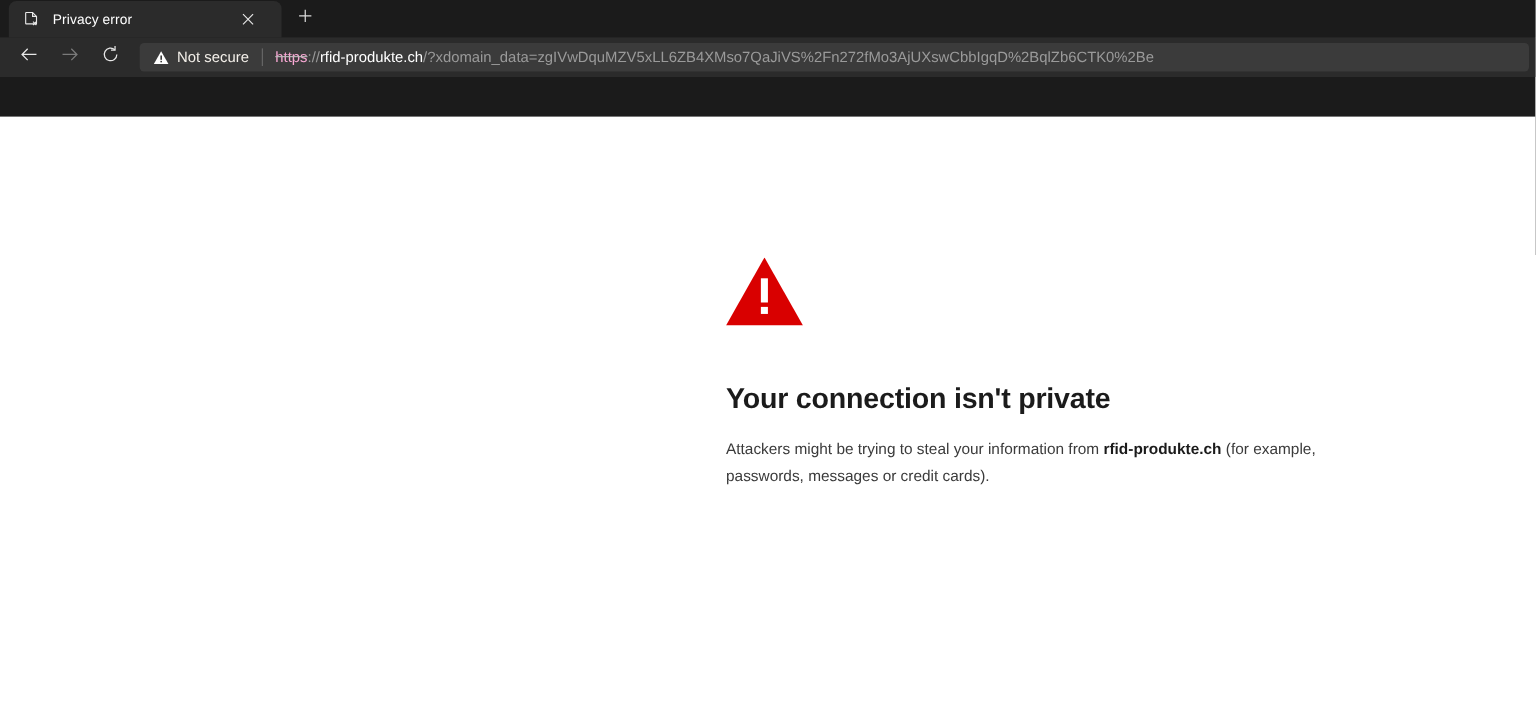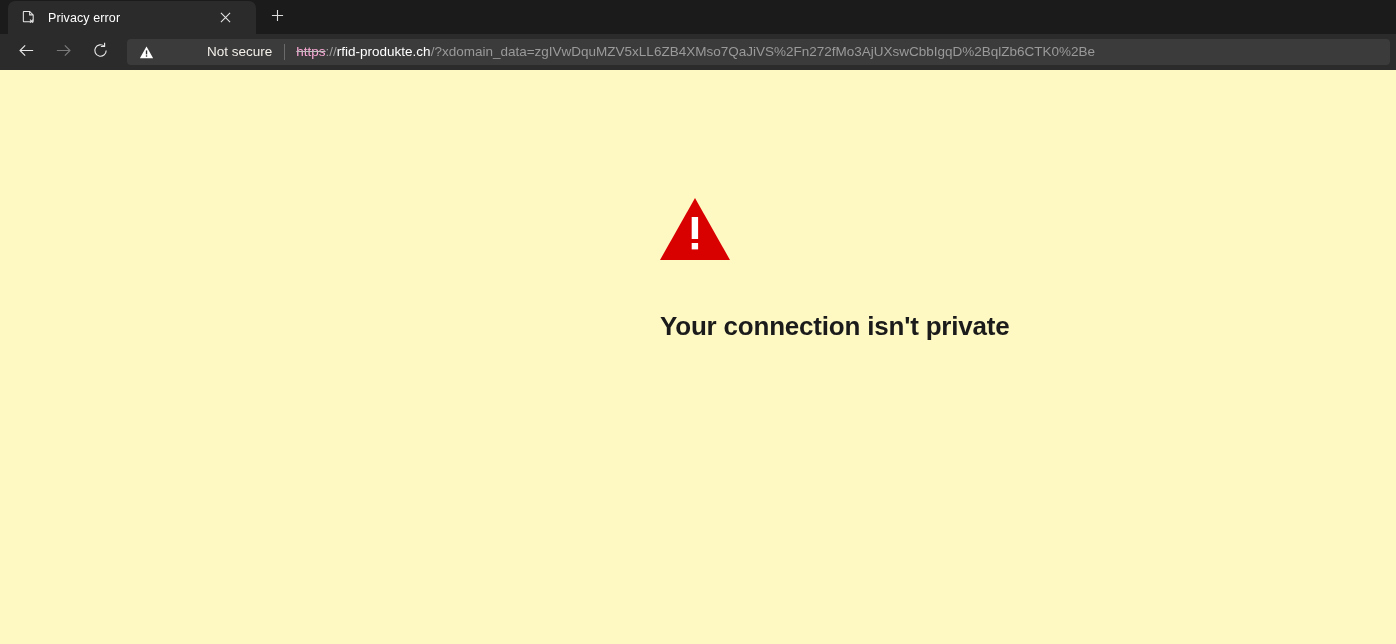--- a/index.html
+++ b/index.html
@@ -119,21 +119,20 @@
     padding: 0 10px 0 11px;
     overflow: hidden;
     cursor: text;
   }
 
   .security-chip {
     display: flex;
     align-items: center;
     flex: 0 0 auto;
     cursor: default;
-    gap: 46px;
   }
   .security-icon {
     width: 16px; height: 16px;
     display: flex; align-items: center; justify-content: center;
     margin-right: 7px;
   }
   .security-text {
     color: #f3efe9;
     font-size: 13.5px;
     line-height: 16px;
@@ -160,23 +159,24 @@
     color: #f9a8d4;
     text-decoration: line-through;
     text-decoration-color: #bdbdbd;
   }
   .url-host { color: #ffffff; }
   .url-path { color: #9a9a9a; }
 
   
   .viewport {
     flex: 1 1 auto;
-    background: #fef9c3;
+    background: #ffffff;
     overflow: hidden;
     position: relative;
+    margin-top: 36px;
   }
 
   .interstitial {
     position: absolute;
     left: 660px;
     top: 0;
     width: 600px;
   }
 
   .warn-triangle {
@@ -331,19 +331,20 @@
     <div class="interstitial">
 
       <svg class="warn-triangle" viewBox="0 0 70 62" aria-hidden="true">
         <path d="M35 0L70 62H0L35 0z" fill="#d90000"></path>
         <rect x="31.7" y="19" width="6.4" height="22" fill="#ffffff"></rect>
         <rect x="31.7" y="45" width="6.4" height="6.4" fill="#ffffff"></rect>
       </svg>
 
       <h1 class="err-heading">Your connection isn't private</h1>
 
+      <p class="err-body"><span>Attackers might be trying to steal your information from </span><b>rfid-produkte.ch</b><span> (for example, passwords, messages or credit cards).</span></p>
 
 
 
     </div>
   </div>
 
 </div>
 
 </body></html>

